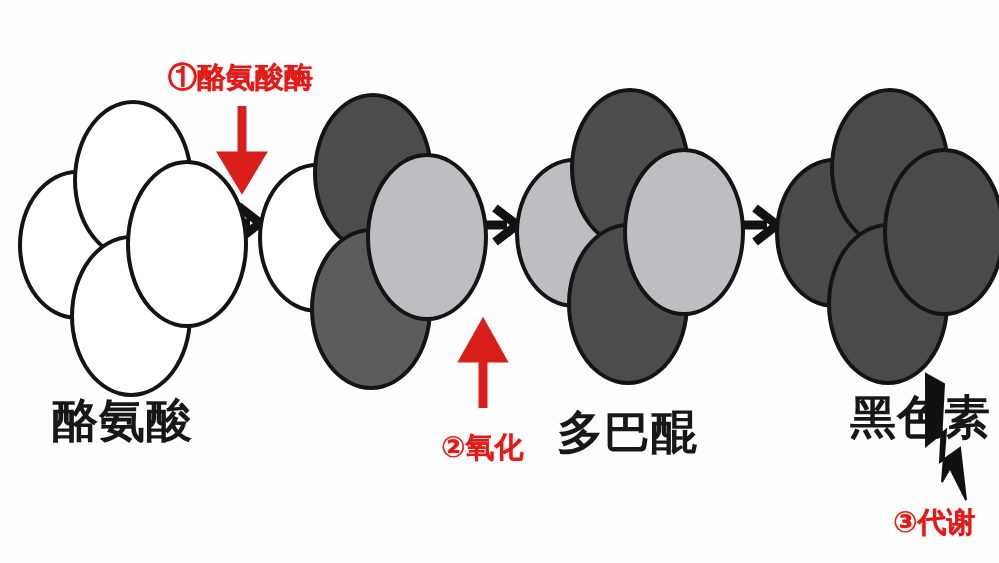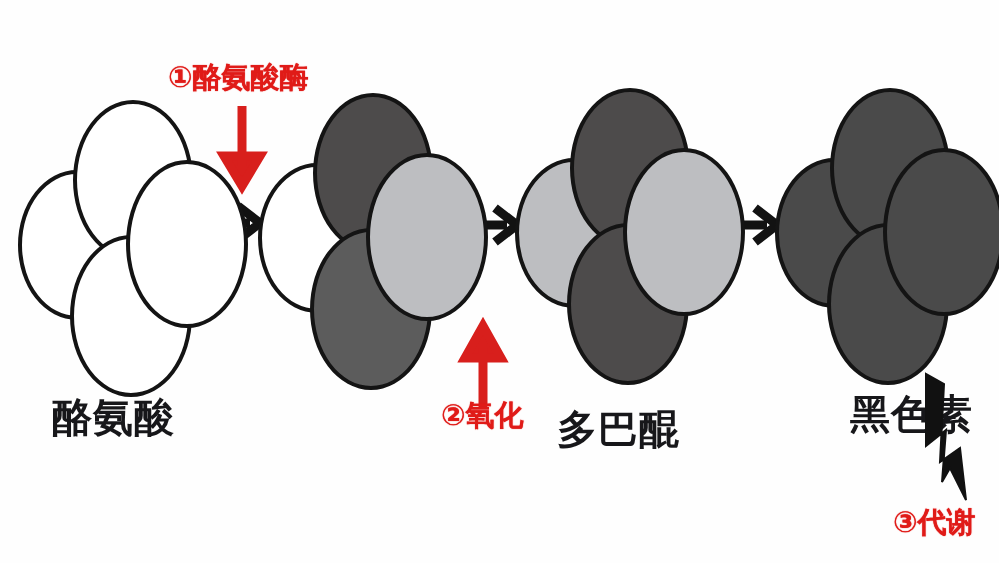--- a/index.html
+++ b/index.html
@@ -32,21 +32,21 @@
   }
   
   .ball.left   { left: 0px;   top: 70px;  width: 118px; height: 150px; z-index: 1; }
   .ball.top    { left: 55px;  top: 0px;   width: 120px; height: 160px; z-index: 2; }
   .ball.bottom { left: 52px;  top: 135px; width: 122px; height: 162px; z-index: 3; }
   .ball.right  { left: 108px; top: 60px;  width: 122px; height: 168px; z-index: 4; }
 
   
   .mol-label {
     position: absolute;
-    font-size: 40px;
+    font-size: 46px;
     font-weight: 700;
     color: #17171a;
     letter-spacing: 1px;
     white-space: nowrap;
     font-family: "DejaVu Sans", "Liberation Sans", sans-serif;
   }
 
   .red-label {
     position: absolute;
     font-size: 29px;
@@ -84,21 +84,21 @@
 <div id="stage">
 
   <div class="group" style="left:18px; top:100px;">
     <div class="ball left" style="background:#ffffff;"></div>
     <div class="ball top" style="background:#ffffff;"></div>
     <div class="ball bottom" style="background:#ffffff;"></div>
     <div class="ball right" style="background:#ffffff;"></div>
   </div>
   <div class="mol-label" style="left:52px; top:390px;">酪氨酸</div>
 
-  <div class="red-label" style="left:168px; top:58px;">①酪氨酸酶</div>
+  <div class="red-label" style="left:168px; top:58px;font-family:Liberation Mono, monospace;">①酪氨酸酶</div>
   <div class="arrow-v" style="left:214px; top:104px;">
     <svg width="56" height="92" viewBox="0 0 56 92">
       <path d="M28 2 L28 62 M28 82 L10 52 L46 52 Z" fill="#d81f1c" stroke="#d81f1c" stroke-width="9" stroke-linejoin="miter"></path>
     </svg>
   </div>
 
   <div class="arrow-h" style="left:216px; top:196px;">
     <svg width="54" height="54" viewBox="0 0 54 54">
       <path d="M4 27 L34 27 M22 10 L44 27 L22 44" fill="none" stroke="#121212" stroke-width="9" stroke-linecap="butt" stroke-linejoin="miter"></path>
     </svg>
@@ -115,21 +115,21 @@
     <svg width="54" height="54" viewBox="0 0 54 54">
       <path d="M4 27 L34 27 M22 10 L44 27 L22 44" fill="none" stroke="#121212" stroke-width="9" stroke-linecap="butt" stroke-linejoin="miter"></path>
     </svg>
   </div>
 
   <div class="arrow-v" style="left:455px; top:320px;">
     <svg width="56" height="92" viewBox="0 0 56 92">
       <path d="M28 88 L28 28 M28 6 L10 38 L46 38 Z" fill="#d81f1c" stroke="#d81f1c" stroke-width="9" stroke-linejoin="miter"></path>
     </svg>
   </div>
-  <div class="red-label" style="left:441px; top:396px;">②氧化</div>
+  <div class="red-label" style="left:441px; top:428px;">②氧化</div>
 
   <div class="group" style="left:515px; top:88px;">
     <div class="ball left" style="background:#bdbec1;"></div>
     <div class="ball top" style="background:#4d4b4b;"></div>
     <div class="ball bottom" style="background:#4d4b4b;"></div>
     <div class="ball right" style="background:#bdbec1;"></div>
   </div>
   <div class="mol-label" style="left:557px; top:402px;">多巴醌</div>
 
   <div class="arrow-h" style="left:733px; top:198px;">

